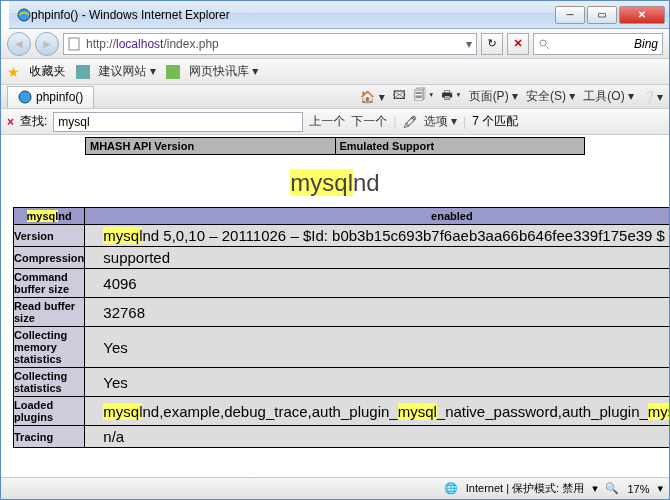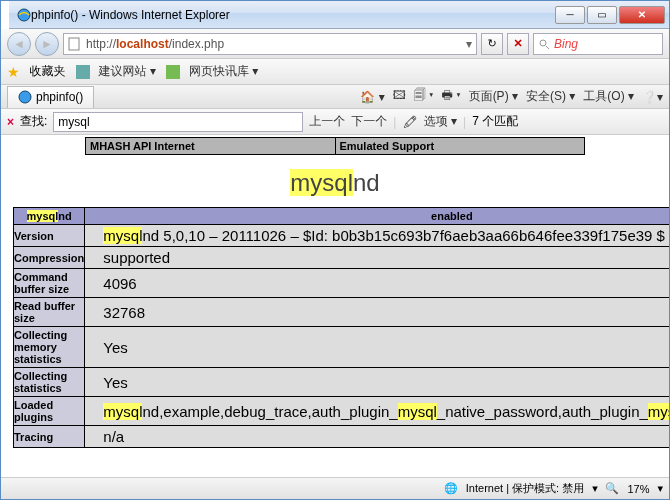--- a/index.html
+++ b/index.html
@@ -10,25 +10,25 @@
 .winbtns { display: flex; gap: 0; }
 .winbtn { width: 30px; height: 18px; border: 1px solid #999; border-radius: 2px; margin-left: 2px; display: flex; align-items: center; justify-content: center; font-size: 10px; }
 .winbtn.min,.winbtn.max { background: linear-gradient(#fdfdfd,#d5e0ee); }
 .winbtn.close { width: 46px; background: linear-gradient(#f08080,#d03020); color: #fff; font-weight: bold; }
 .navrow { height: 30px; background: linear-gradient(#fafafa,#e6e6e6); border-bottom: 1px solid #ccc; display: flex; align-items: center; padding: 0 6px; gap: 4px; }
 .navbtn { width: 24px; height: 24px; border-radius: 50%; background: linear-gradient(#e8f0fa,#c0d4ea); border: 1px solid #9ab; display: flex; align-items: center; justify-content: center; color: #6a8; font-size: 12px; }
 .navbtn.disabled { color: #bbb; }
 .addr { flex: 1; height: 22px; border: 1px solid #aab; background: #fff; display: flex; align-items: center; padding: 0 4px; font-size: 12px; }
 .addr .pgico { width: 14px; height: 14px; margin-right: 4px; }
 .addr .url { color: #555; }
-.addr .url b { color: #c2410c; font-weight: bold; }
+.addr .url b { color: #4c1d95; font-weight: normal; }
 .addr .drop { margin-left: auto; color: #666; }
 .smallbtn { width: 22px; height: 22px; border: 1px solid #aab; background: linear-gradient(#fdfdfd,#e8e8e8); display: flex; align-items: center; justify-content: center; font-size: 11px; }
 .smallbtn.red { color: #c00; font-weight: bold; }
-.searchbox { width: 130px; height: 22px; border: 1px solid #aab; background: #fff; display: flex; align-items: center; padding: 0 4px; color: #ef4444; font-style: italic; font-size: 12px; }
+.searchbox { width: 130px; height: 22px; border: 1px solid #aab; background: #fff; display: flex; align-items: center; padding: 0 4px; color: #000000; font-style: italic; font-size: 12px; justify-content: space-between; }
 .searchbox .mag { width: 12px; height: 12px; margin-right: 4px; }
 .favbar { height: 26px; background: linear-gradient(#fafafa,#e8e8e8); border-bottom: 1px solid #ccc; display: flex; align-items: center; padding: 0 6px; gap: 10px; font-size: 12px; }
 .favbar .star { color: #f5b301; font-size: 14px; }
 .favitem { display: flex; align-items: center; gap: 9px; color: #333; }
 .favitem .sico { width: 14px; height: 14px; }
 .tabbar { height: 24px; background: linear-gradient(#f5f5f5,#e2e2e2); border-bottom: 1px solid #ccc; display: flex; align-items: center; padding: 0 6px; }
 .tab { height: 22px; background: linear-gradient(#fff,#eee); border: 1px solid #bbb; border-bottom: none; padding: 4px 10px; display: flex; align-items: center; font-size: 12px; }
 .toolbar-right { margin-left: auto; display: flex; gap: 8px; color: #333; font-size: 12px; }
 .toolbar-right span { display: flex; align-items: center; gap: 2px; }
 .findbar { height: 26px; background: linear-gradient(#fafafa,#e8e8e8); border-bottom: 1px solid #ccc; display: flex; align-items: center; padding: 0 6px; gap: 6px; font-size: 12px; }
@@ -137,21 +137,21 @@
     <span>🖍</span>
     <span class="fbtn">选项 ▾</span>
     <span class="sep">|</span>
     <span>7 个匹配</span>
   </div>
 
   <div class="content">
     <table class="phptop">
       <tbody>
           <tr>
-            <th>MHASH API Internet</th>
+            <th>MHASH API Version</th>
             <th class="r">Emulated Support</th>
           </tr>
     </tbody>
       </table>
 
     <div class="secthead"><span class="hl">mysql</span><span>nd</span></div>
 
     <table class="phptbl">
       <tbody>
           <tr>

